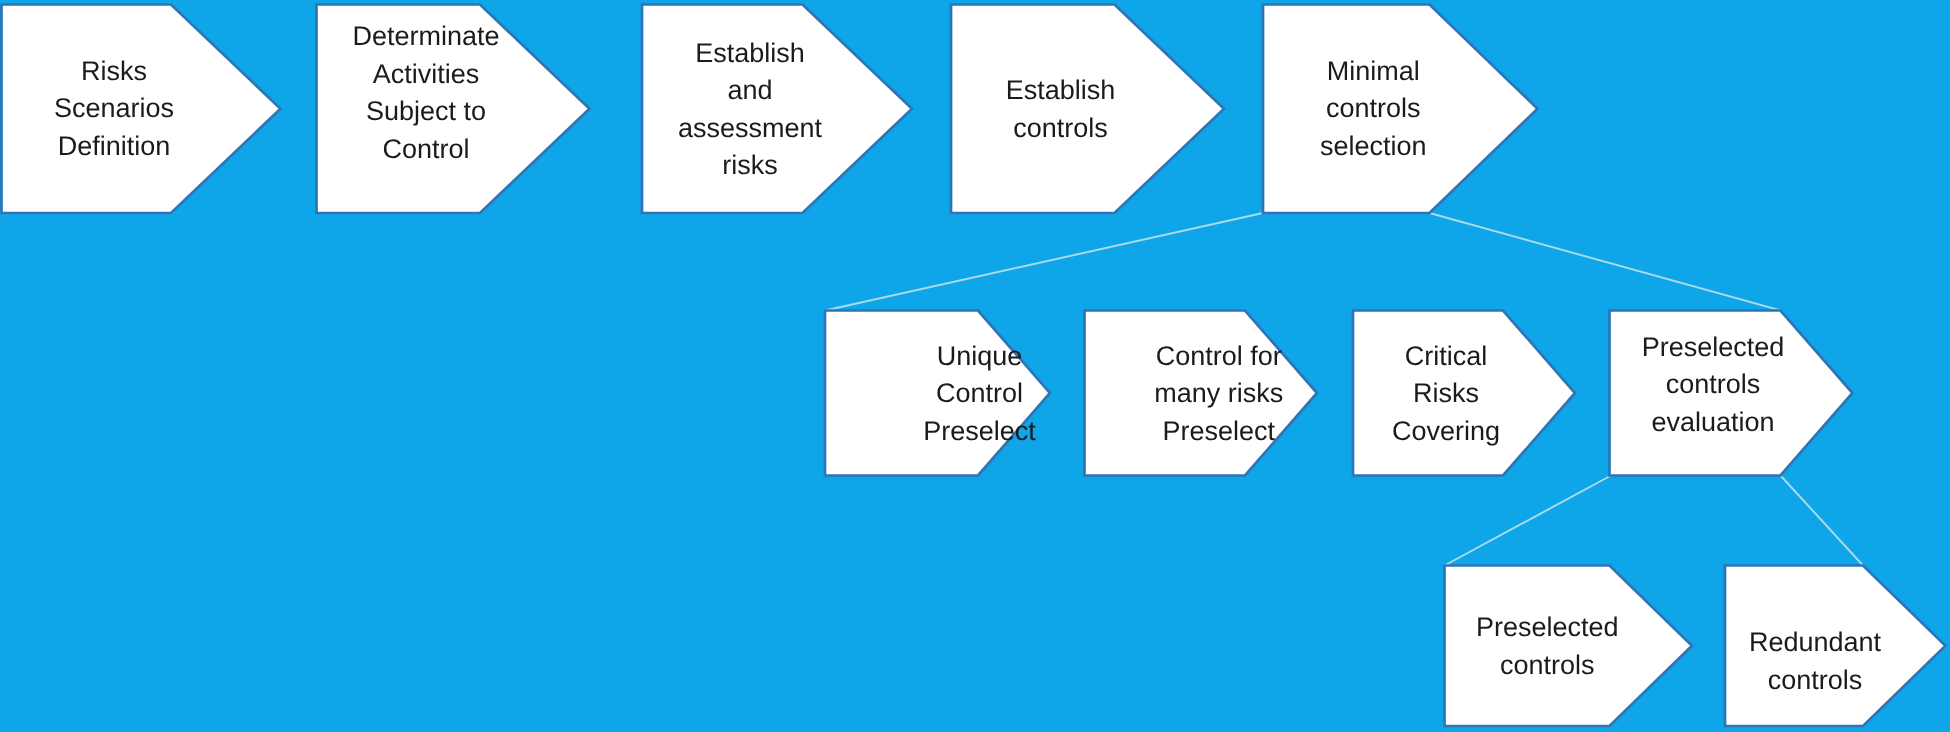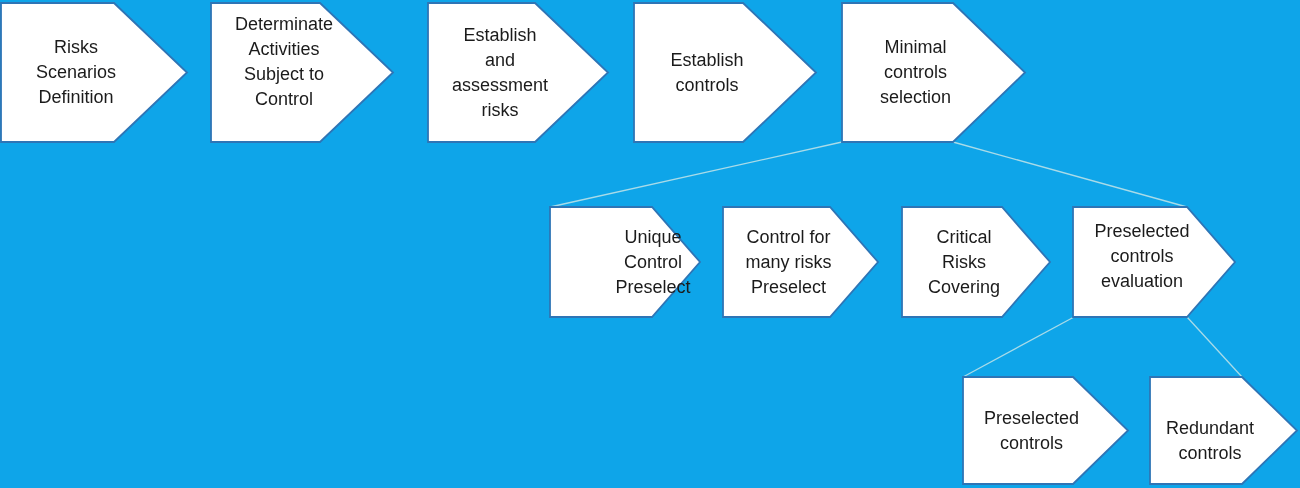--- a/index.html
+++ b/index.html
@@ -83,21 +83,21 @@
 risks</div>
   <div class="label" style="left:634px; top:3px;   width:146px; height:139px;">Establish
 controls</div>
   <div class="label" style="left:842px; top:3px;   width:147px; height:139px;">Minimal
 controls
 selection</div>
 
   <div class="label" style="left:550px; top:207px; width:126px; height:110px;margin-left:40px;">Unique
 Control
 Preselect</div>
-  <div class="label" style="left:723px; top:207px; width:131px; height:110px;">Control for
+  <div class="label" style="left:723px; top:207px; width:131px; height:110px;padding-left:24px;">Control for
 many risks
 Preselect</div>
   <div class="label" style="left:902px; top:207px; width:124px; height:110px;">Critical
 Risks
 Covering</div>
   <div class="label" style="left:1073px;top:207px; width:138px; height:98px;">Preselected
 controls
 evaluation</div>
 
   <div class="label" style="left:963px; top:377px; width:137px; height:107px;">Preselected

